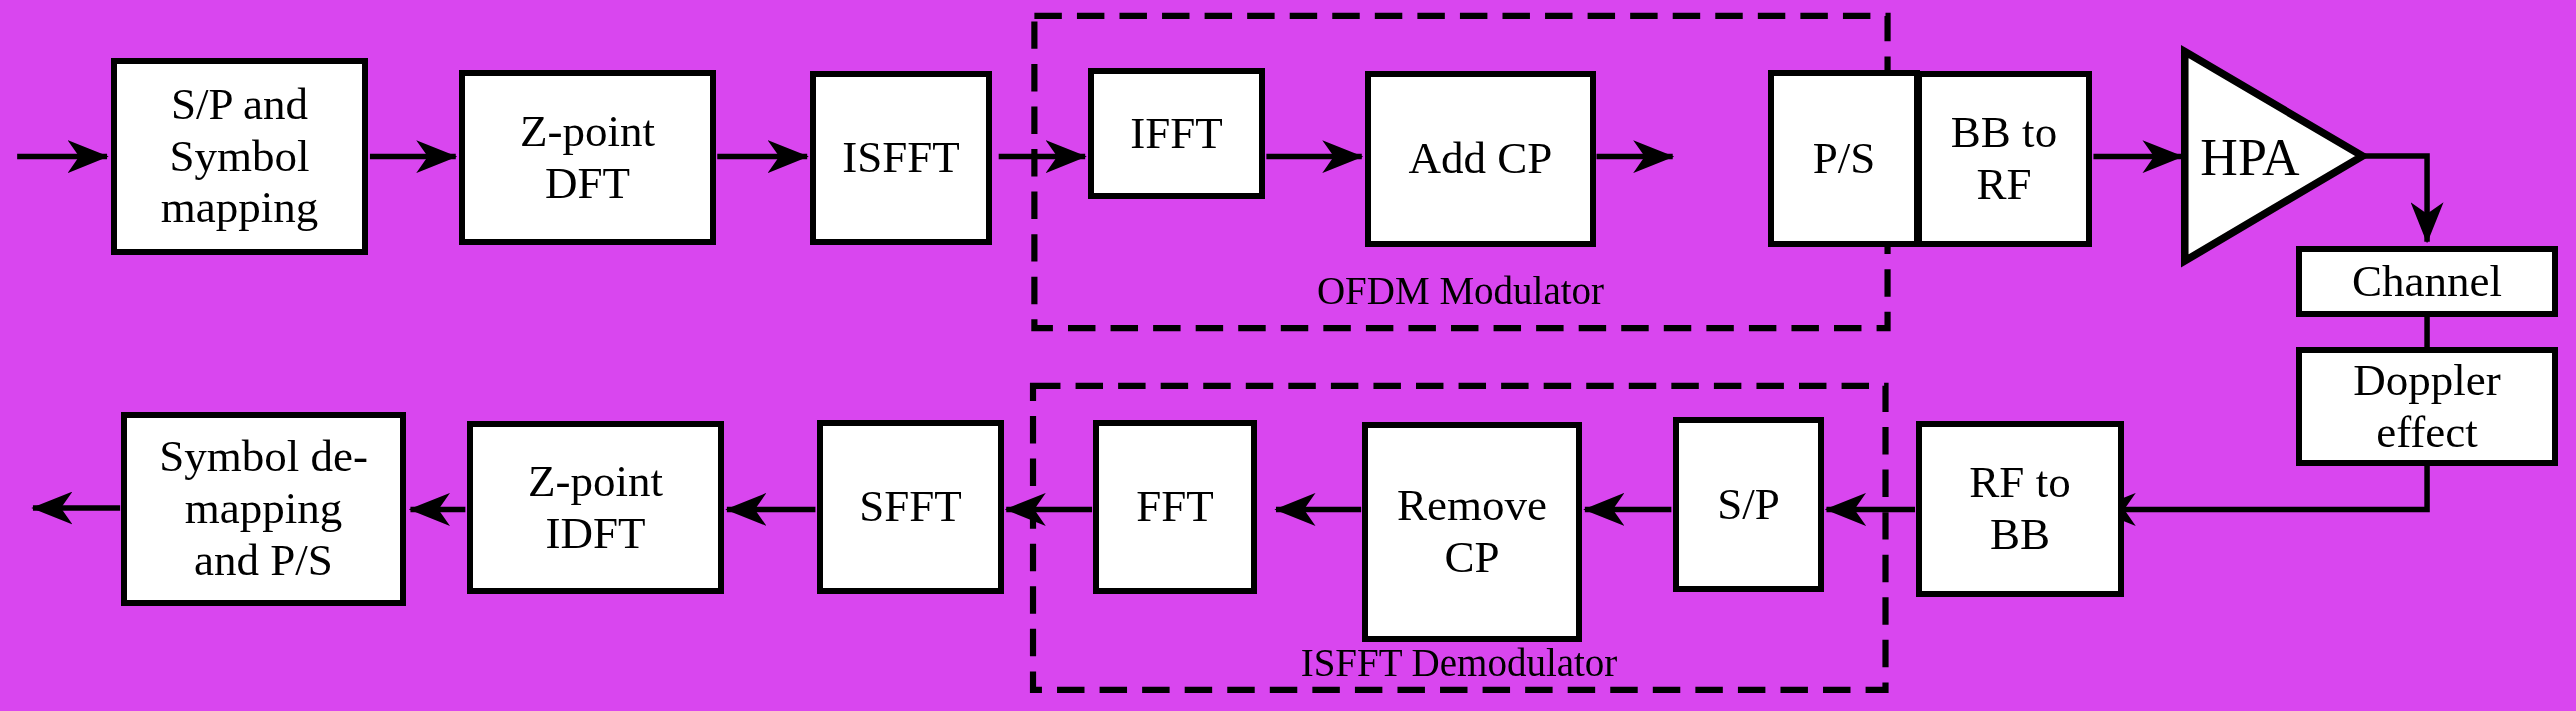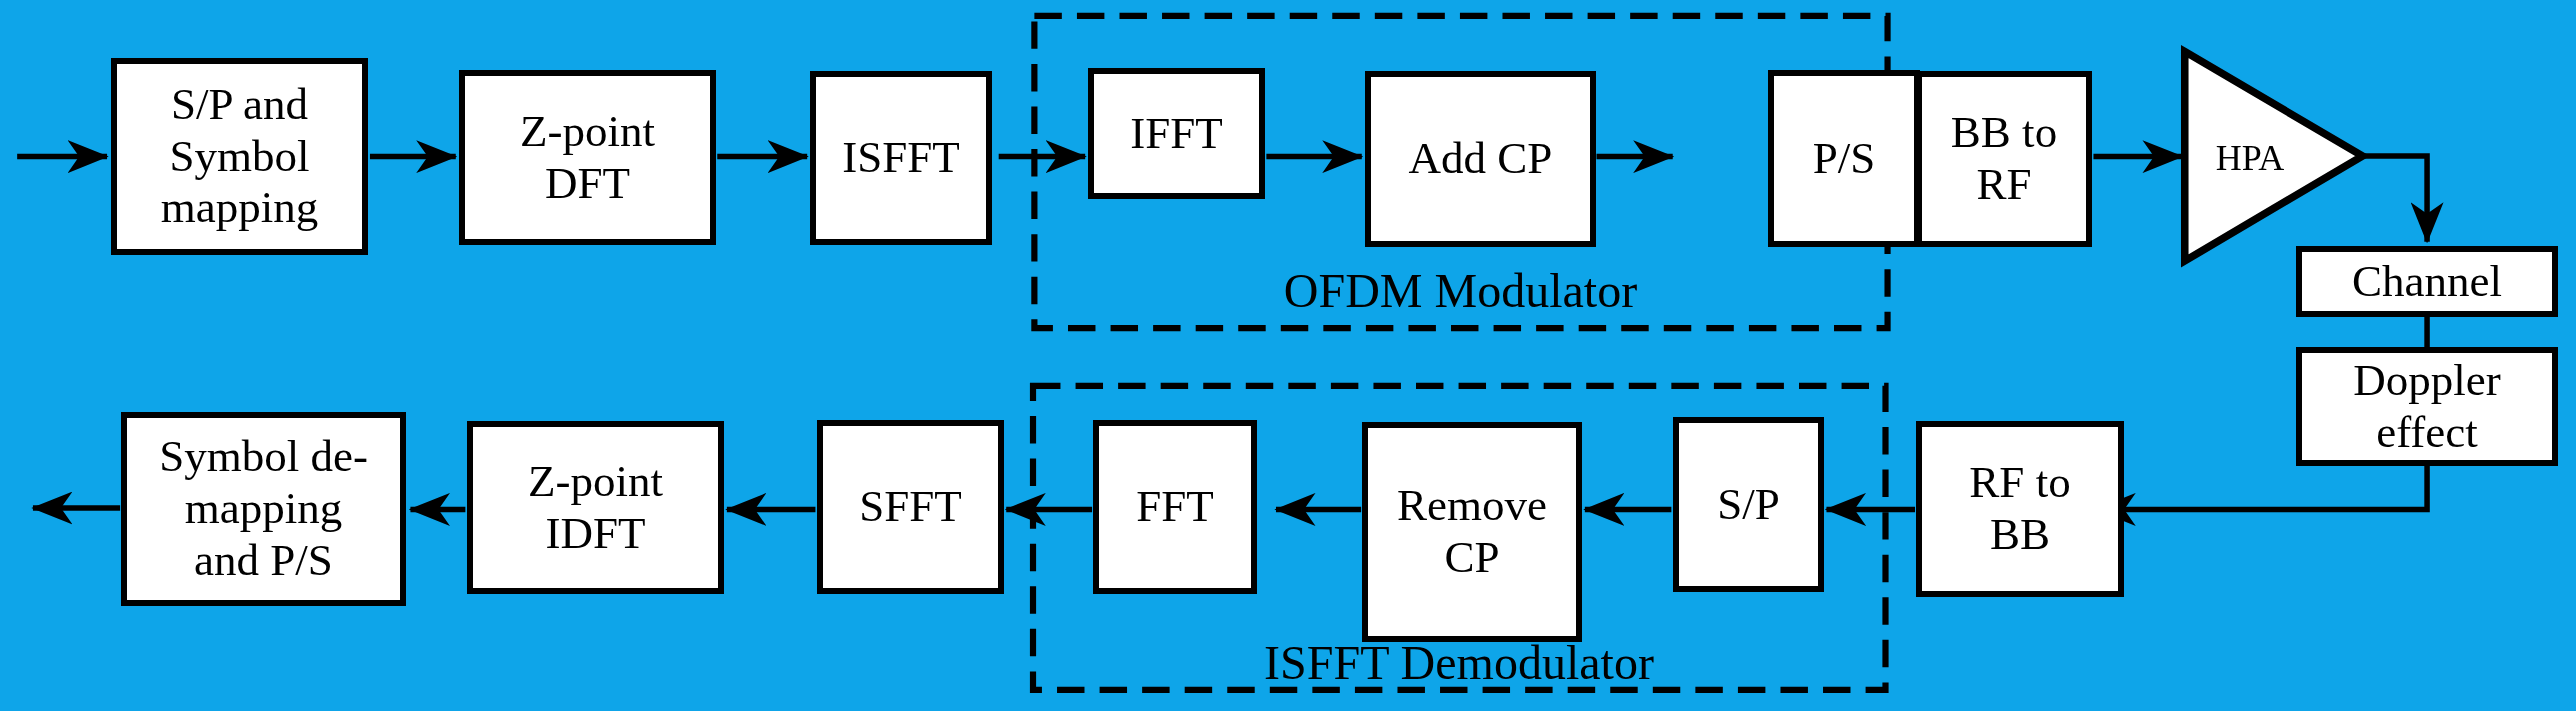--- a/index.html
+++ b/index.html
@@ -1,47 +1,47 @@
 <!DOCTYPE html>
 <html style="font-size:11px"><head>
 <meta charset="utf-8">
 <style>
   html,body{margin:0;padding:0;background:#ffffff;}
   #canvas{
     position:relative;
     width:2576px;height:712px;
-    background:#0ea5e9;
+    background:#d946ef;
     overflow:hidden;
     font-family:"Liberation Serif","DejaVu Serif",serif;
     color:#000;
   }
   #wires{position:absolute;left:0;top:0;width:2576px;height:712px;}
   .box{
     position:absolute;
     box-sizing:border-box;
     background:#ffffff;
     border:6.9px solid #000;
     display:flex;align-items:center;justify-content:center;
     text-align:center;
     white-space:pre-line;
     font-size:45px;
     line-height:1.15;
   }
   .grouplabel{
     position:absolute;
     display:flex;align-items:center;justify-content:center;
     text-align:center;
-    font-size:48px;
+    font-size:39px;
     line-height:1;
   }
   .floatlabel{
     position:absolute;
     display:flex;align-items:center;justify-content:center;
     text-align:center;
-    font-size:36px;
+    font-size:52px;
     line-height:1;
   }
 </style>
 </head>
 <body>
 
 <div id="canvas">
 
   <svg id="wires" viewBox="0 0 3753 1037">
     <defs>

